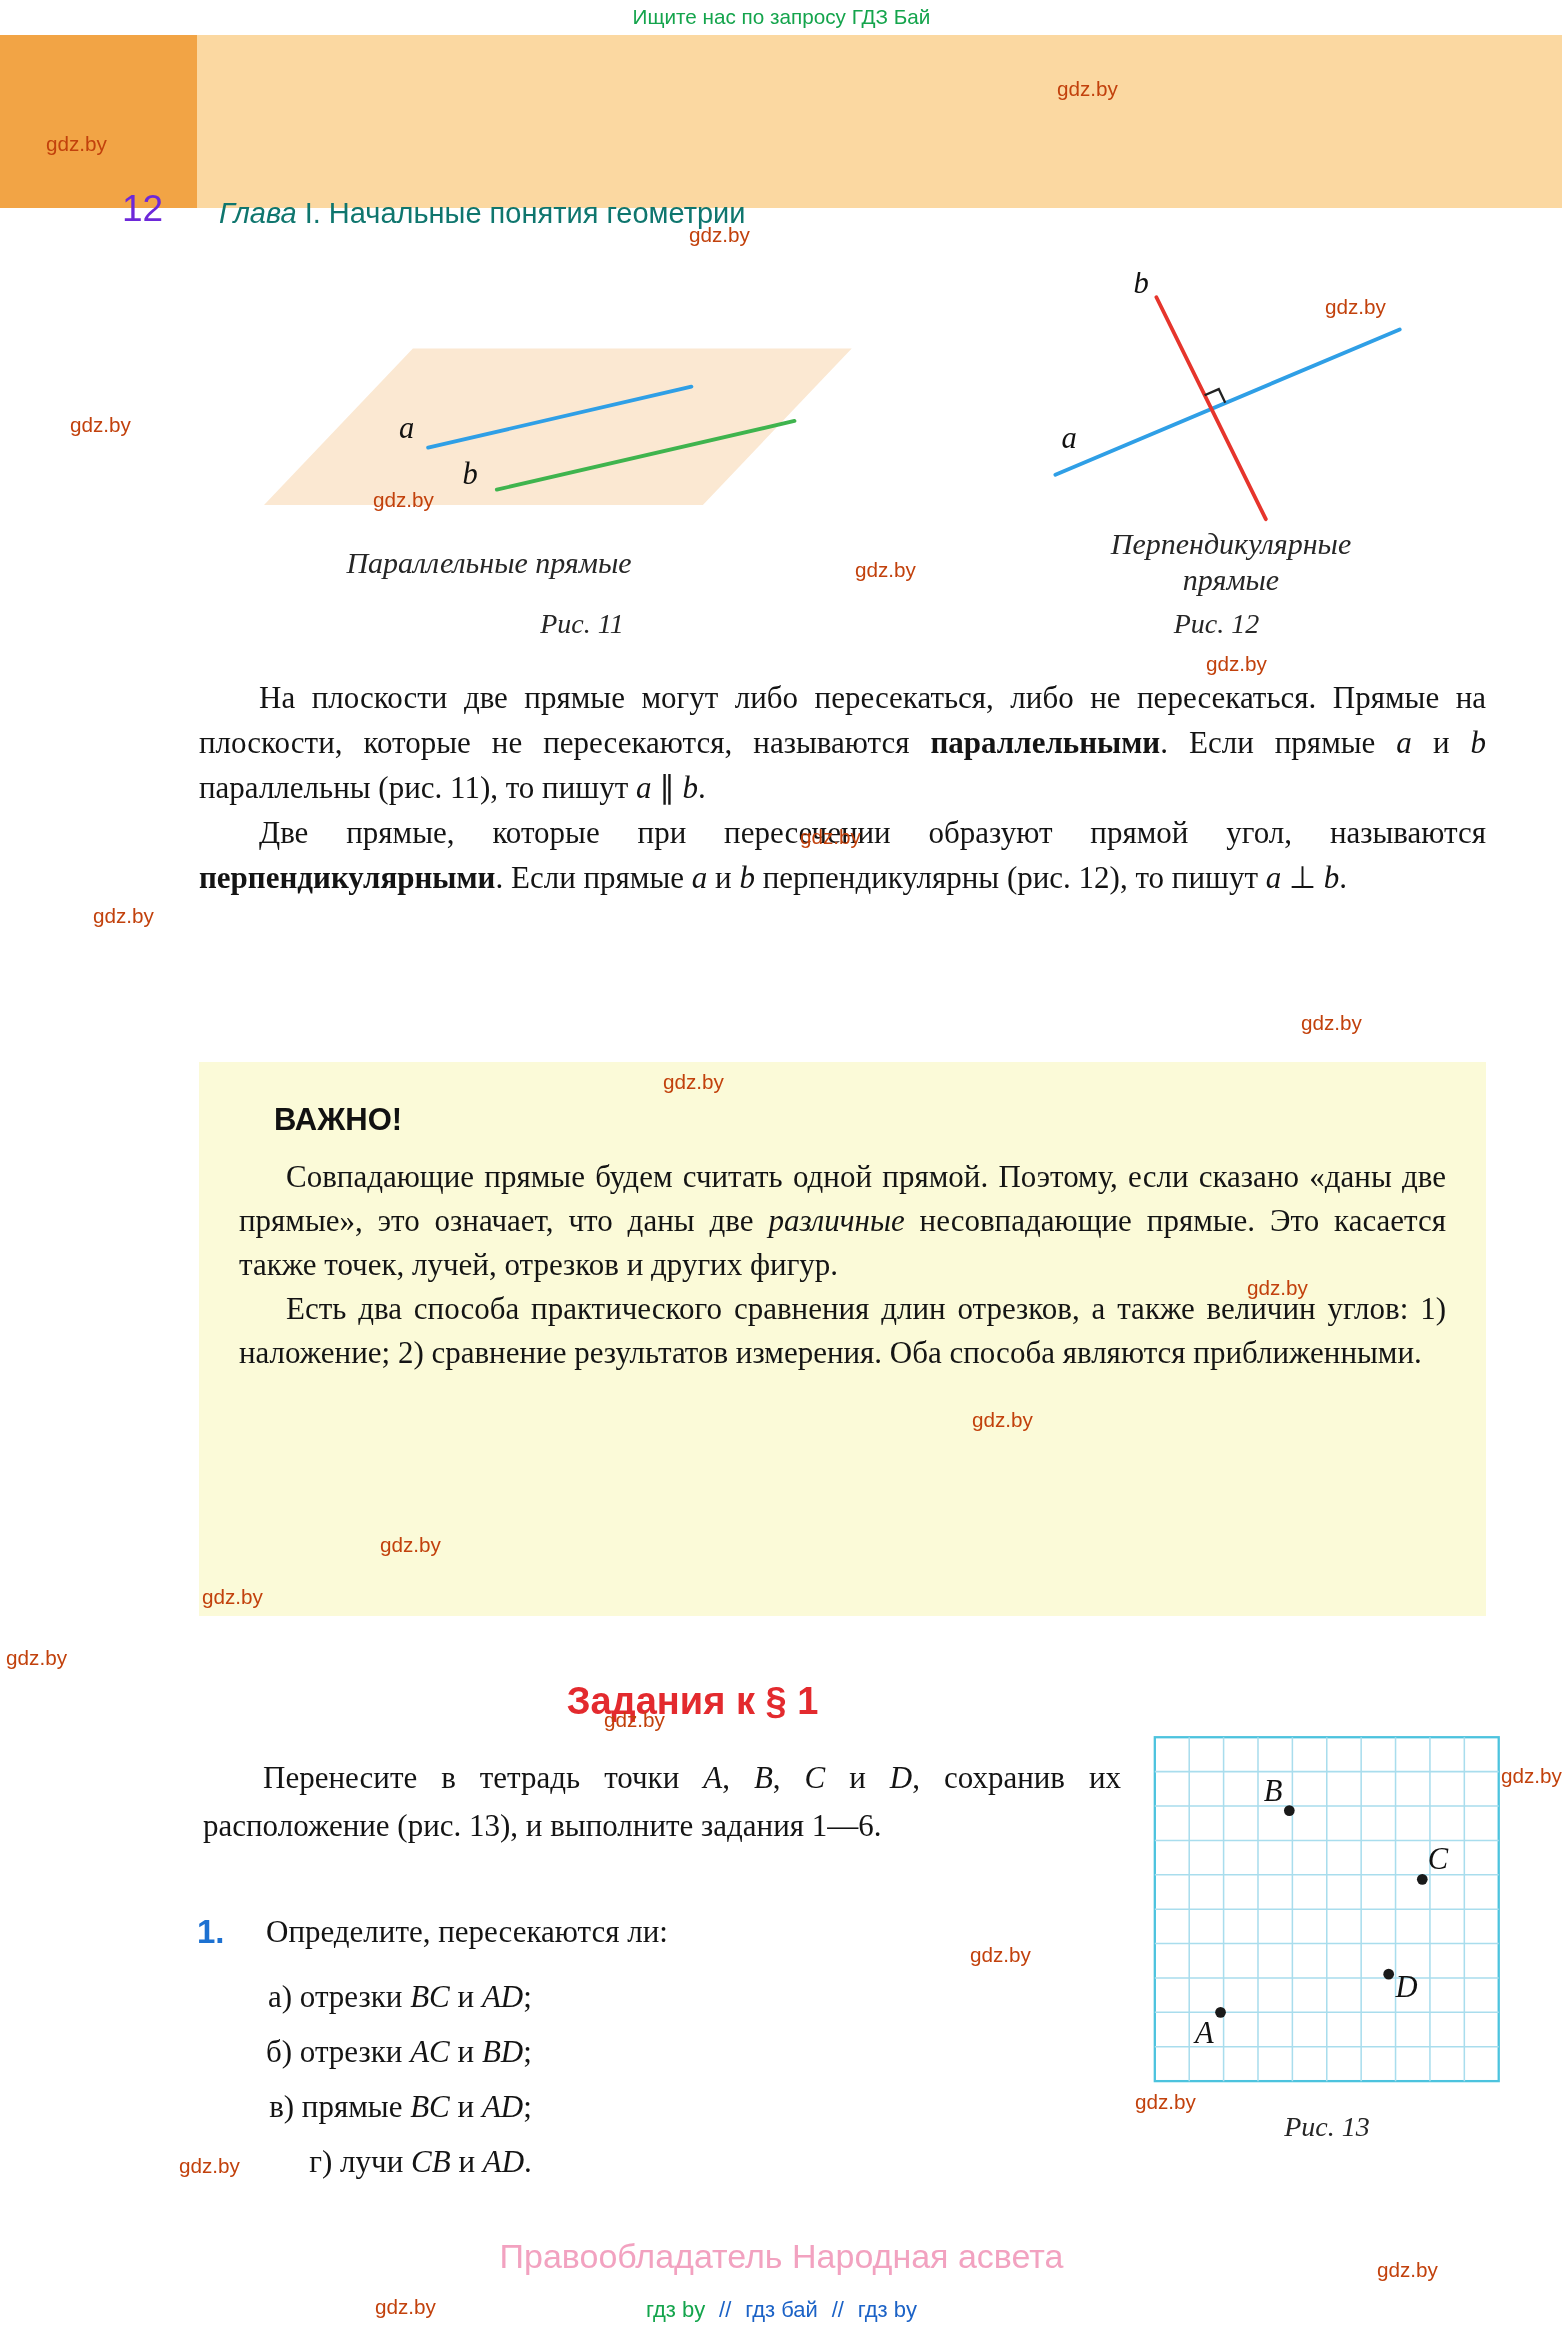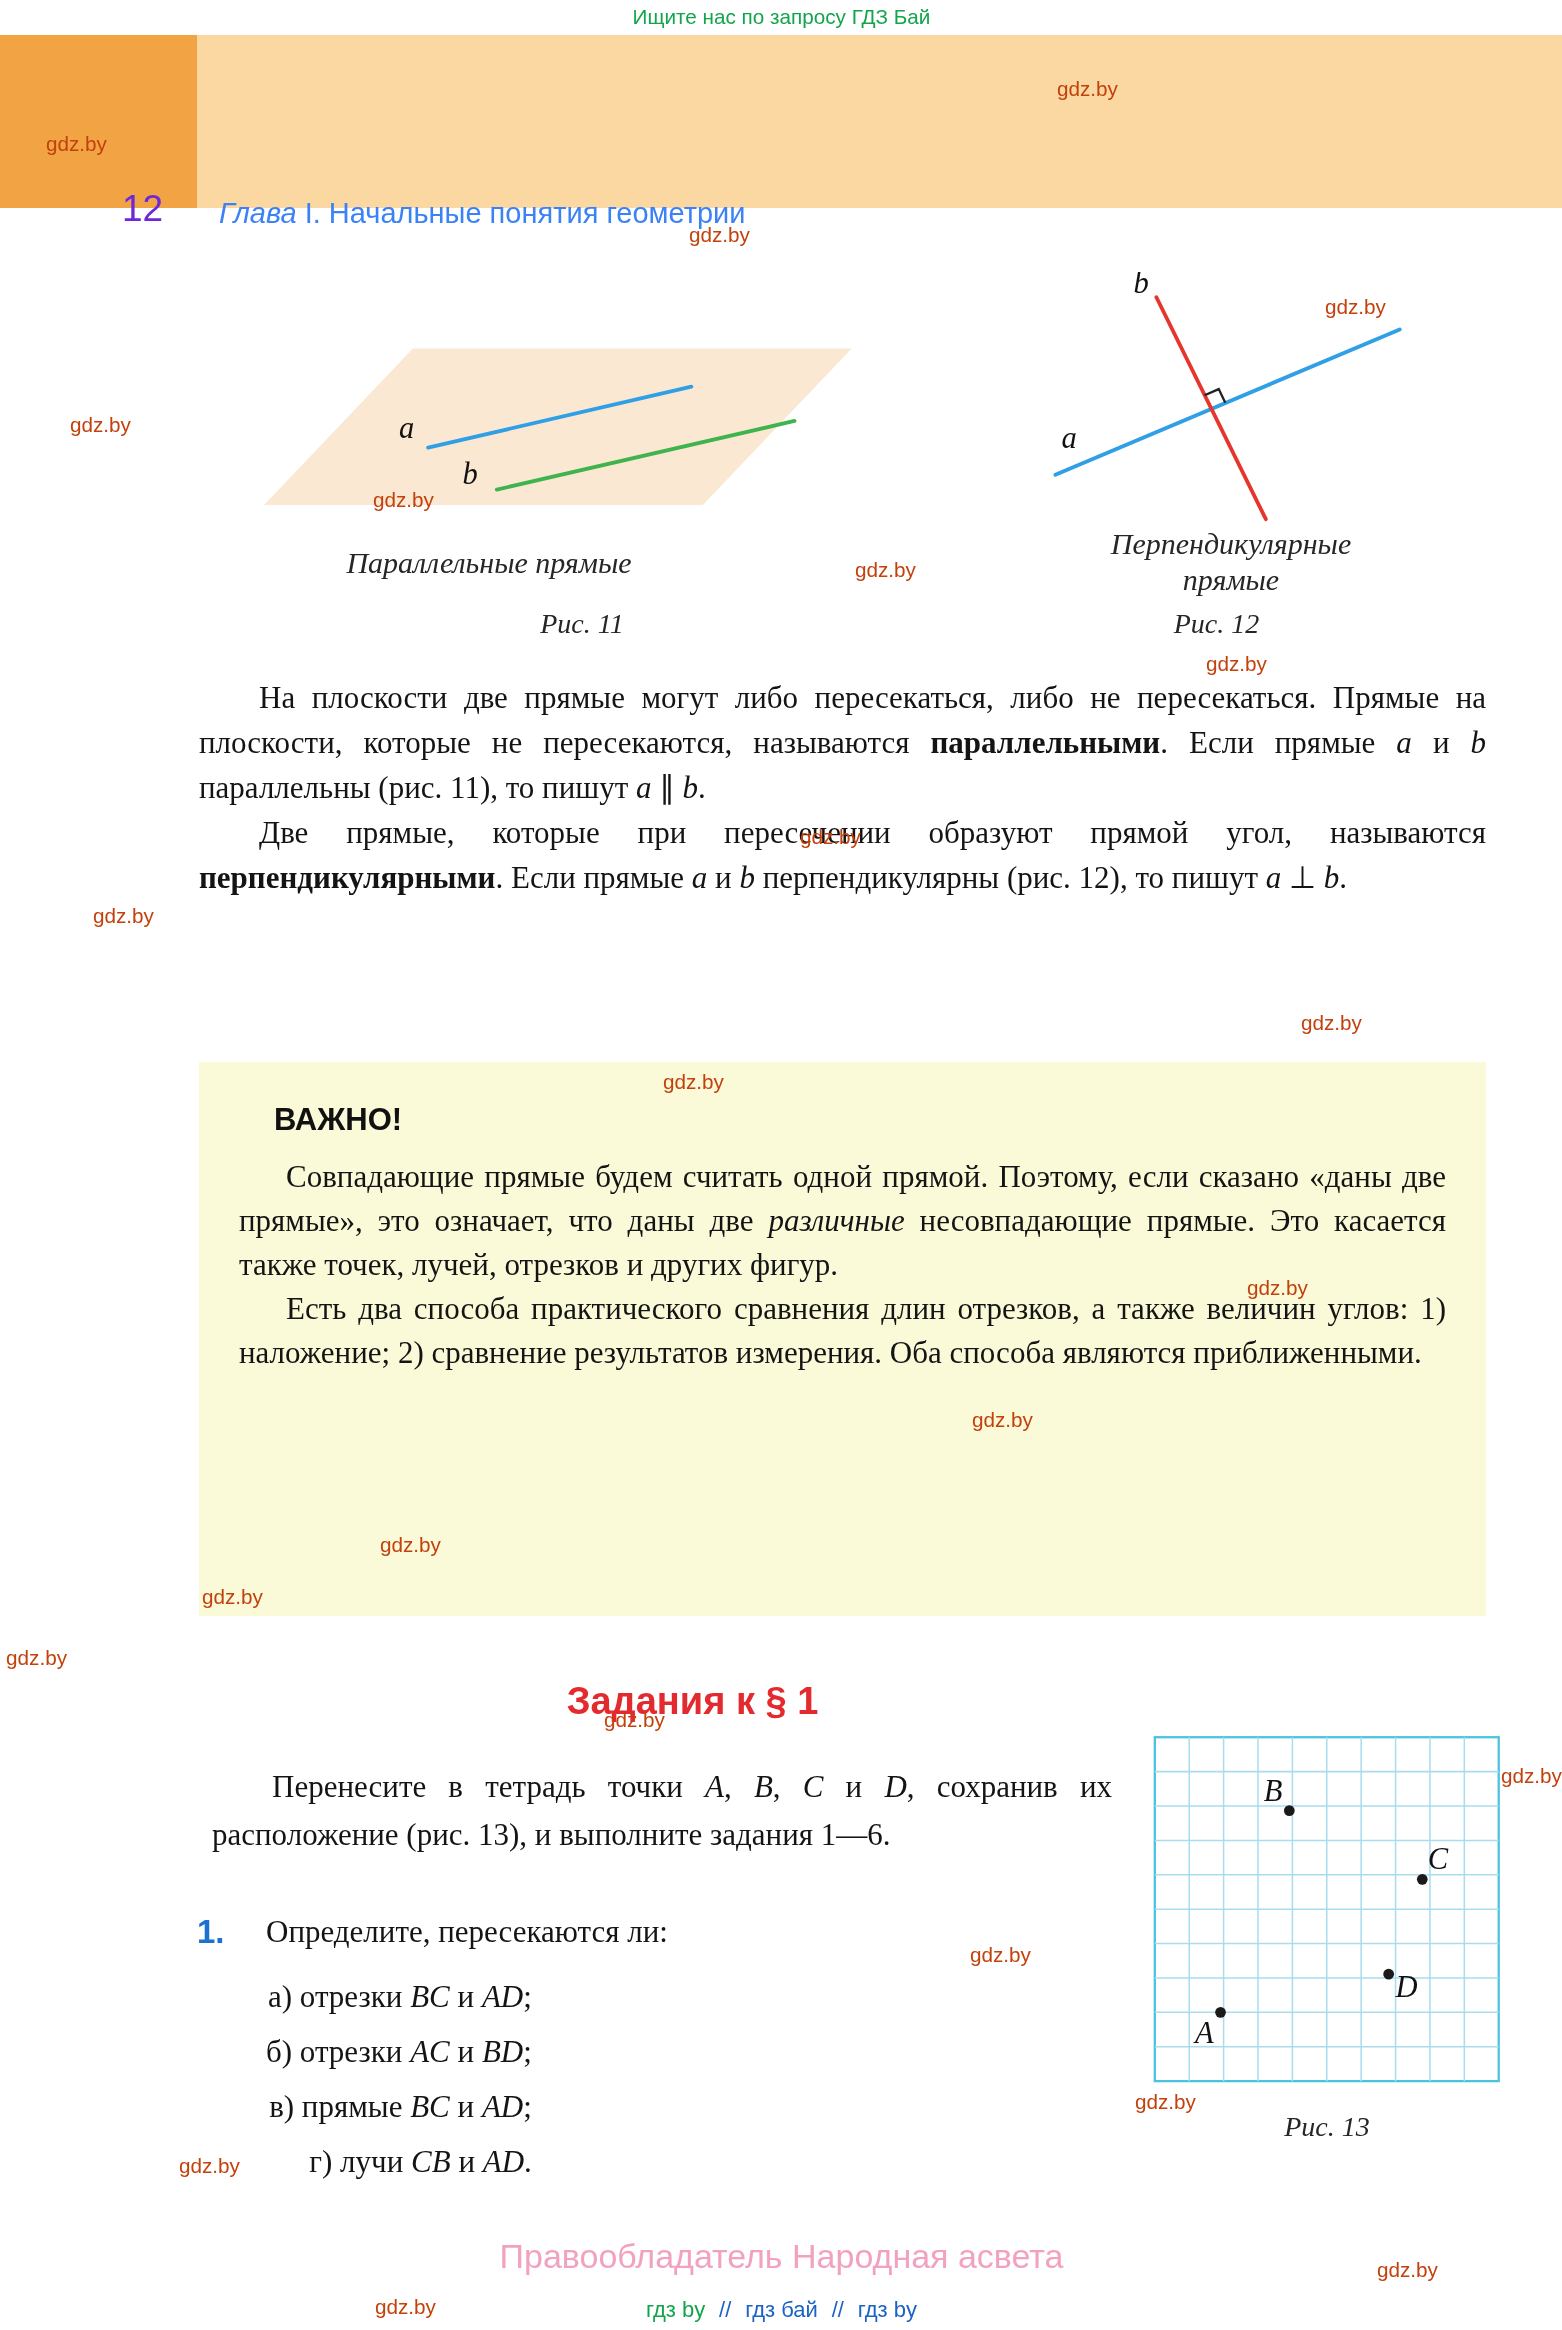--- a/index.html
+++ b/index.html
@@ -9,21 +9,21 @@
   .wm { position:absolute; font-family:"Liberation Sans", sans-serif; font-size:20.7px; color:#c2410c; white-space:nowrap; z-index:30; }
 
   .top-banner { position:absolute; top:4.6px; left:0; width:100%; text-align:center;
                 font-family:"Liberation Sans", sans-serif; font-size:20.7px; color:#14a44c; z-index:5; }
 
   .hdr-band { position:absolute; left:0; top:35px; width:1563px; height:173px; background:#fbd8a1; }
   .hdr-dark { position:absolute; left:0; top:35px; width:197px; height:173px; background:#f2a445; }
   .pagenum  { position:absolute; left:122px; top:188px; font-family:"Liberation Sans", sans-serif;
               font-size:37px; color:#6d28d9; }
   .chapter  { position:absolute; left:219px; top:197px; font-family:"Liberation Sans", sans-serif;
-              font-size:29px; color:#3b82f6; white-space:nowrap; }
+              font-size:29px; color:#0f766e; white-space:nowrap; }
   .chapter .cw { font-style:italic; }
 
   .figsvg { position:absolute; }
   .figlabel { font-family:"Liberation Serif", serif; font-style:italic; font-size:40px; fill:#111; }
 
   .fig-caption { position:absolute; text-align:center; font-style:italic; font-size:30px; color:#262626; line-height:36px; }
   .fig-num { position:absolute; text-align:center; font-style:italic; font-size:28px; color:#262626; }
 
   .bodytext { position:absolute; left:199px; top:675px; width:1287px;
               font-size:31px; line-height:45px; text-align:justify; }
@@ -33,21 +33,21 @@
          background:#fbfad8; box-sizing:border-box; padding:34px 40px 0 40px; }
   .imp-title { font-family:"Liberation Sans", sans-serif; font-weight:bold; font-size:31px;
                color:#111; margin:6.1px 0 17px 35px; }
   .imp p { margin:0; font-size:31px; line-height:44px; text-align:justify; text-indent:47px; }
 
   .tasks-heading { position:absolute; left:199px; top:1680px; width:987px; text-align:center;
                    font-family:"Liberation Sans", sans-serif; font-weight:bold; font-size:38px; color:#e32a2e; }
 
   .tasks-intro { position:absolute; left:199px; top:1750px; width:926px;
                  font-size:31px; line-height:48px; text-align:justify; }
-  .tasks-intro p { margin:13px; text-indent:60px; }
+  .tasks-intro p { margin:4px; text-indent:60px; }
 
   .item1-num { position:absolute; left:197px; top:1913px; font-family:"Liberation Sans", sans-serif;
                font-weight:bold; font-size:33px; color:#1d71d1; }
   .item1-text { position:absolute; left:266px; top:1914px; font-size:31px; }
   .subitems { position:absolute; left:266px; top:1969px; font-size:31px;text-align:right; }
   .subitems div { height:55px; line-height:55px; }
 
   .footer-copy { position:absolute; left:0; top:2237px; width:1563px; text-align:center;
                  font-family:"Liberation Sans", sans-serif; font-size:34px; color:#f2a2c0; }
 

